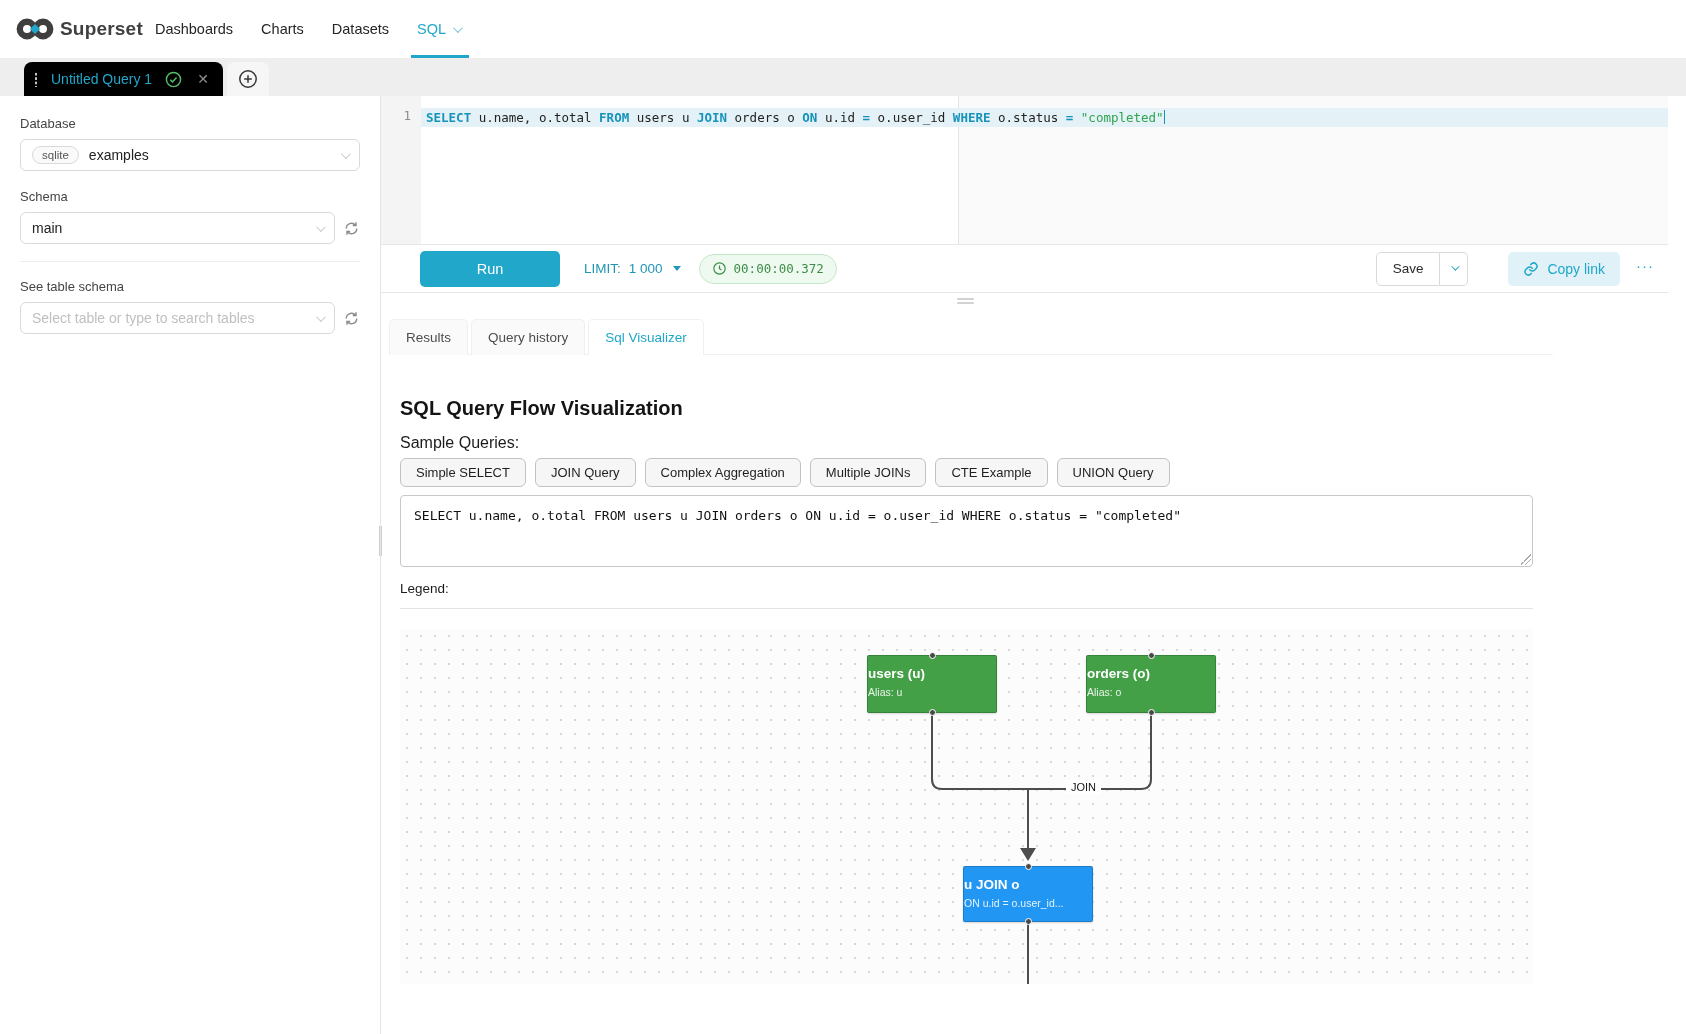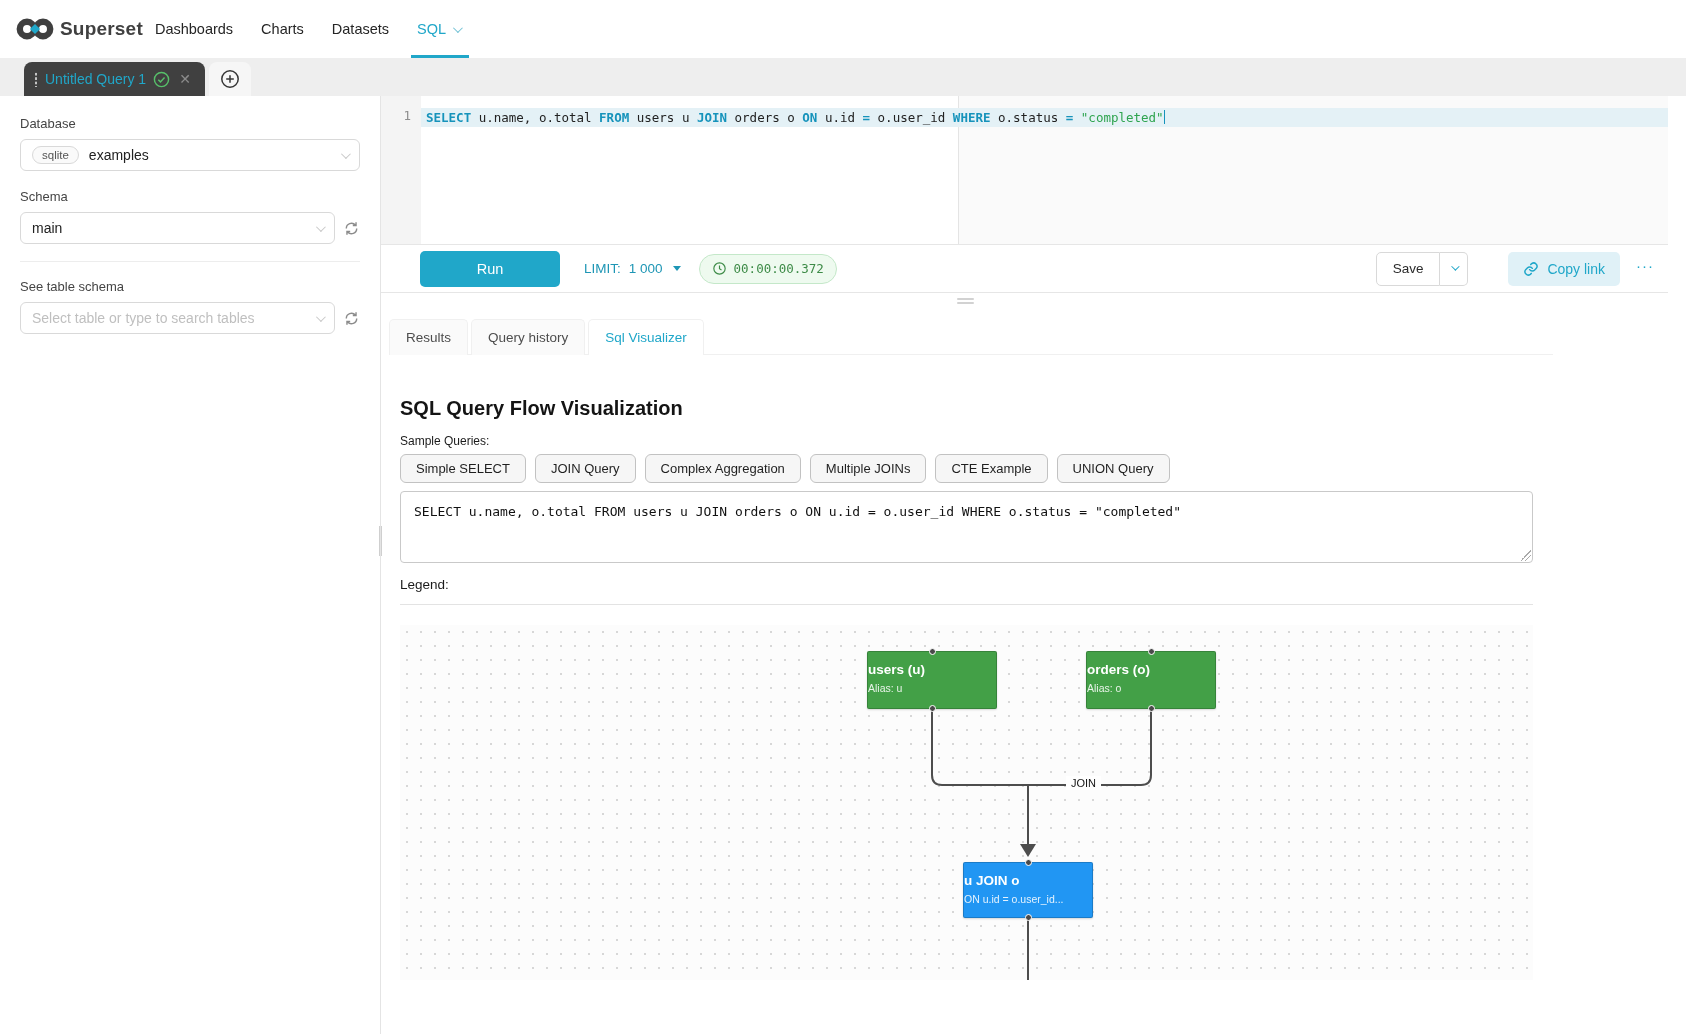--- a/index.html
+++ b/index.html
@@ -20,21 +20,21 @@
   .env-badge { font-size:13px; color:#e4736d; background:#fff6f5; border:1px solid #ffb6ae; border-radius:12px; padding:2px 12px 3px; }
   .icon-btn { display:flex; align-items:center; gap:5px; cursor:pointer; color:#3c3c3c; }
   .plus-glyph { font-size:21px; font-weight:300; color:#3c3c3c; line-height:1; }
   .flag { width:21px; height:13px; position:relative; background:repeating-linear-gradient(180deg,#b22234 0 1.9px,#fff 1.9px 3.8px); box-shadow:0 0 0 1px #e3e3e3; }
   .flag::after { content:""; position:absolute; left:0; top:0; width:9px; height:7px; background:#3c3b6e; }
   .caret-dn { width:0; height:0; border-left:4px solid transparent; border-right:4px solid transparent; border-top:5px solid #555; margin-left:2px; }
   .settings { display:flex; align-items:center; font-size:14.5px; color:#252525; cursor:pointer; }
 
   
   .tabstrip { height:38px; background:#eeeeee; display:flex; align-items:flex-end; padding-left:24px; }
-  .qtab { height:34px; background:#404040; border-radius:8px 8px 0 0; display:flex; align-items:center; padding:0 14px 0 10px; gap:7px; min-width:170px; }
+  .qtab { height:34px; background:#000000; border-radius:8px 8px 0 0; display:flex; align-items:center; padding:0 14px 0 10px; gap:13px; min-width:170px; }
   .qtab-dots { width:4px; height:15px; background:radial-gradient(circle,#c4c4c4 1.1px,transparent 1.3px) 0 0/4px 4.4px; }
   .qtab-label { font-size:14px; color:#20a7c9; }
   .qtab-close { color:#8c8c8c; font-size:14px; cursor:pointer; margin-left:2px; }
   .newtab { height:34px; width:42px; background:#f6f6f6; border-radius:8px 8px 0 0; margin-left:4px; display:flex; align-items:center; justify-content:center; cursor:pointer; }
 
   
   .main { display:flex; height:938px; }
   .sidebar { width:381px; border-right:1px solid #e4e4e4; padding:20px; position:relative; }
   .side-label { font-size:13px; color:#454545; margin-bottom:8px; }
   .side-row { display:flex; align-items:center; gap:8px; }
@@ -80,21 +80,21 @@
   .rtabs { display:flex; margin-top:25px; }
   .rtab { height:36px; display:flex; align-items:center; padding:0 16px; background:#fafafa; border:1px solid #f0f0f0; border-bottom:none; border-radius:5px 5px 0 0; margin-right:3px; font-size:13.5px; color:#4d4d4d; cursor:pointer; position:relative; top:1px; }
   .rtab.active { background:#fff; color:#20a7c9; }
   .rtabs-underline { width:1164px; border-bottom:1px solid #f0f0f0; }
   .viz { padding-left:11px; width:1164px; }
   .viz-title { margin-top:42px; font-size:20px; font-weight:bold; color:#141414; }
   .auto-row { margin-top:18px; display:flex; align-items:center; gap:9px; cursor:pointer; }
   .checkbox { width:16px; height:16px; background:#1a73e8; border-radius:3px; position:relative; }
   .checkbox::after { content:""; position:absolute; left:5px; top:2px; width:4px; height:8px; border-right:2px solid #fff; border-bottom:2px solid #fff; transform:rotate(45deg); }
   .auto-label { font-size:14px; color:#1b1b1b; }
-  .samples-label { margin-top:14px; font-size:12px; color:#1b1b1b; }
+  .samples-label { margin-top:14px; font-size:16px; color:#1b1b1b; }
   .samples { margin-top:6px; display:flex; gap:9px; }
   .sample-btn { height:29px; padding:0 15px; background:#f6f6f6; border:1px solid #c2c2c2; border-radius:6px; font-size:13px; color:#1f1f1f; cursor:pointer; font-family:inherit; }
   .query-box { margin-top:8px; width:1133px; height:72px; border:1px solid #c9c9c9; border-radius:4px; padding:12px 13px; font-size:13px; color:#111; resize:vertical; position:relative; white-space:pre-wrap; }
   .grip { position:absolute; right:1px; bottom:1px; width:11px; height:11px; background:linear-gradient(135deg,transparent 50%,#aaa 50%,#aaa 57%,transparent 57%,transparent 70%,#aaa 70%,#aaa 77%,transparent 77%); }
   .legend-row { margin-top:14px; display:flex; align-items:center; gap:8px; }
   .legend-label { font-size:13.5px; color:#1b1b1b; margin-right:2px; }
   .badge { font-size:12.5px; padding:2px 9px 3px; border-radius:3px; }
   .viz-div { margin-top:12px; border-top:1px solid #e3e3e3; width:1133px; }
 
   

